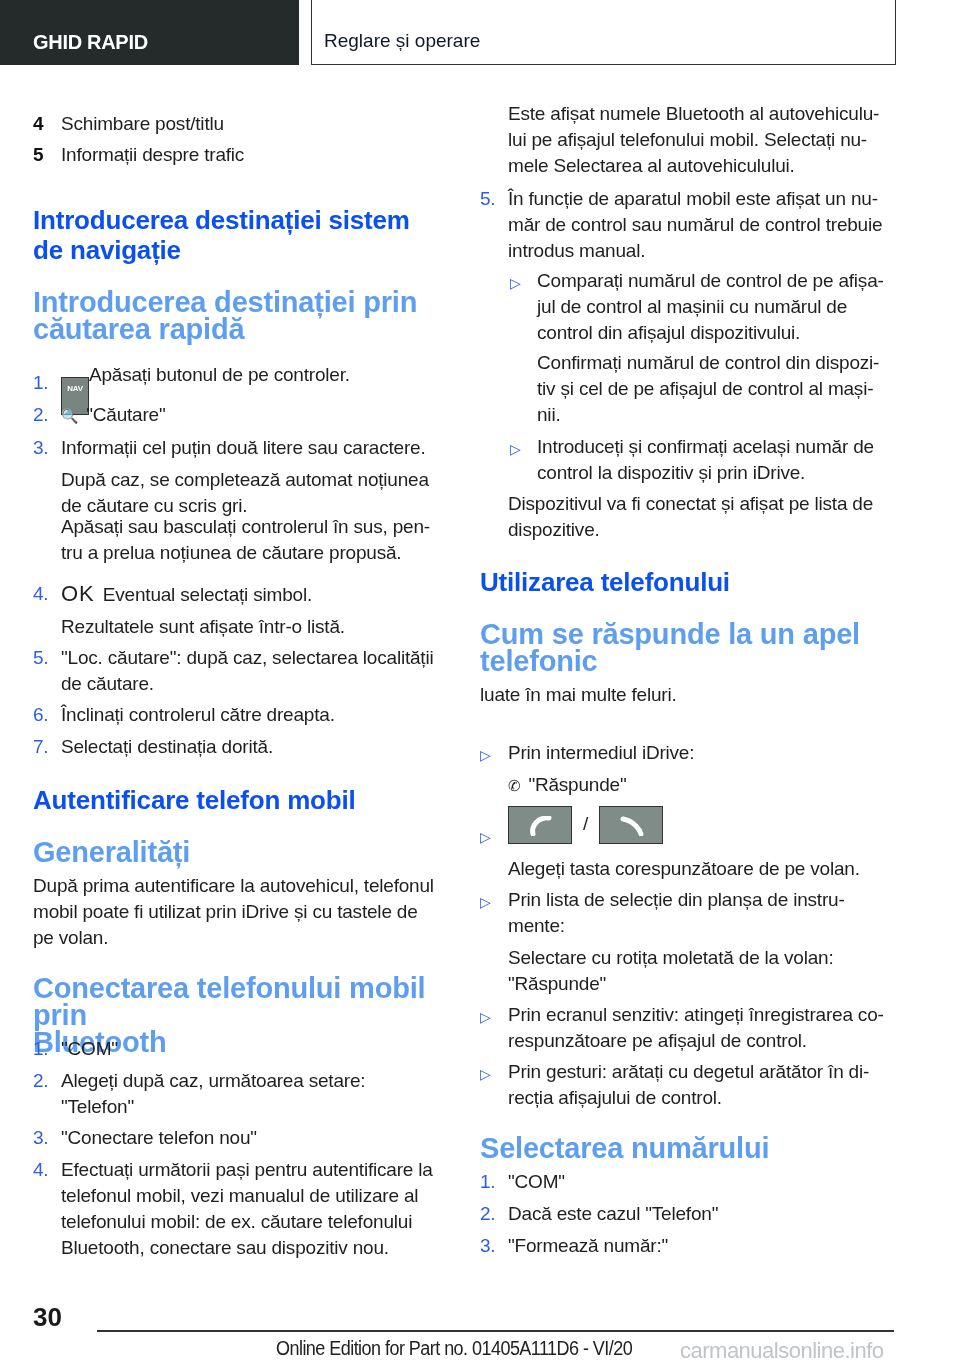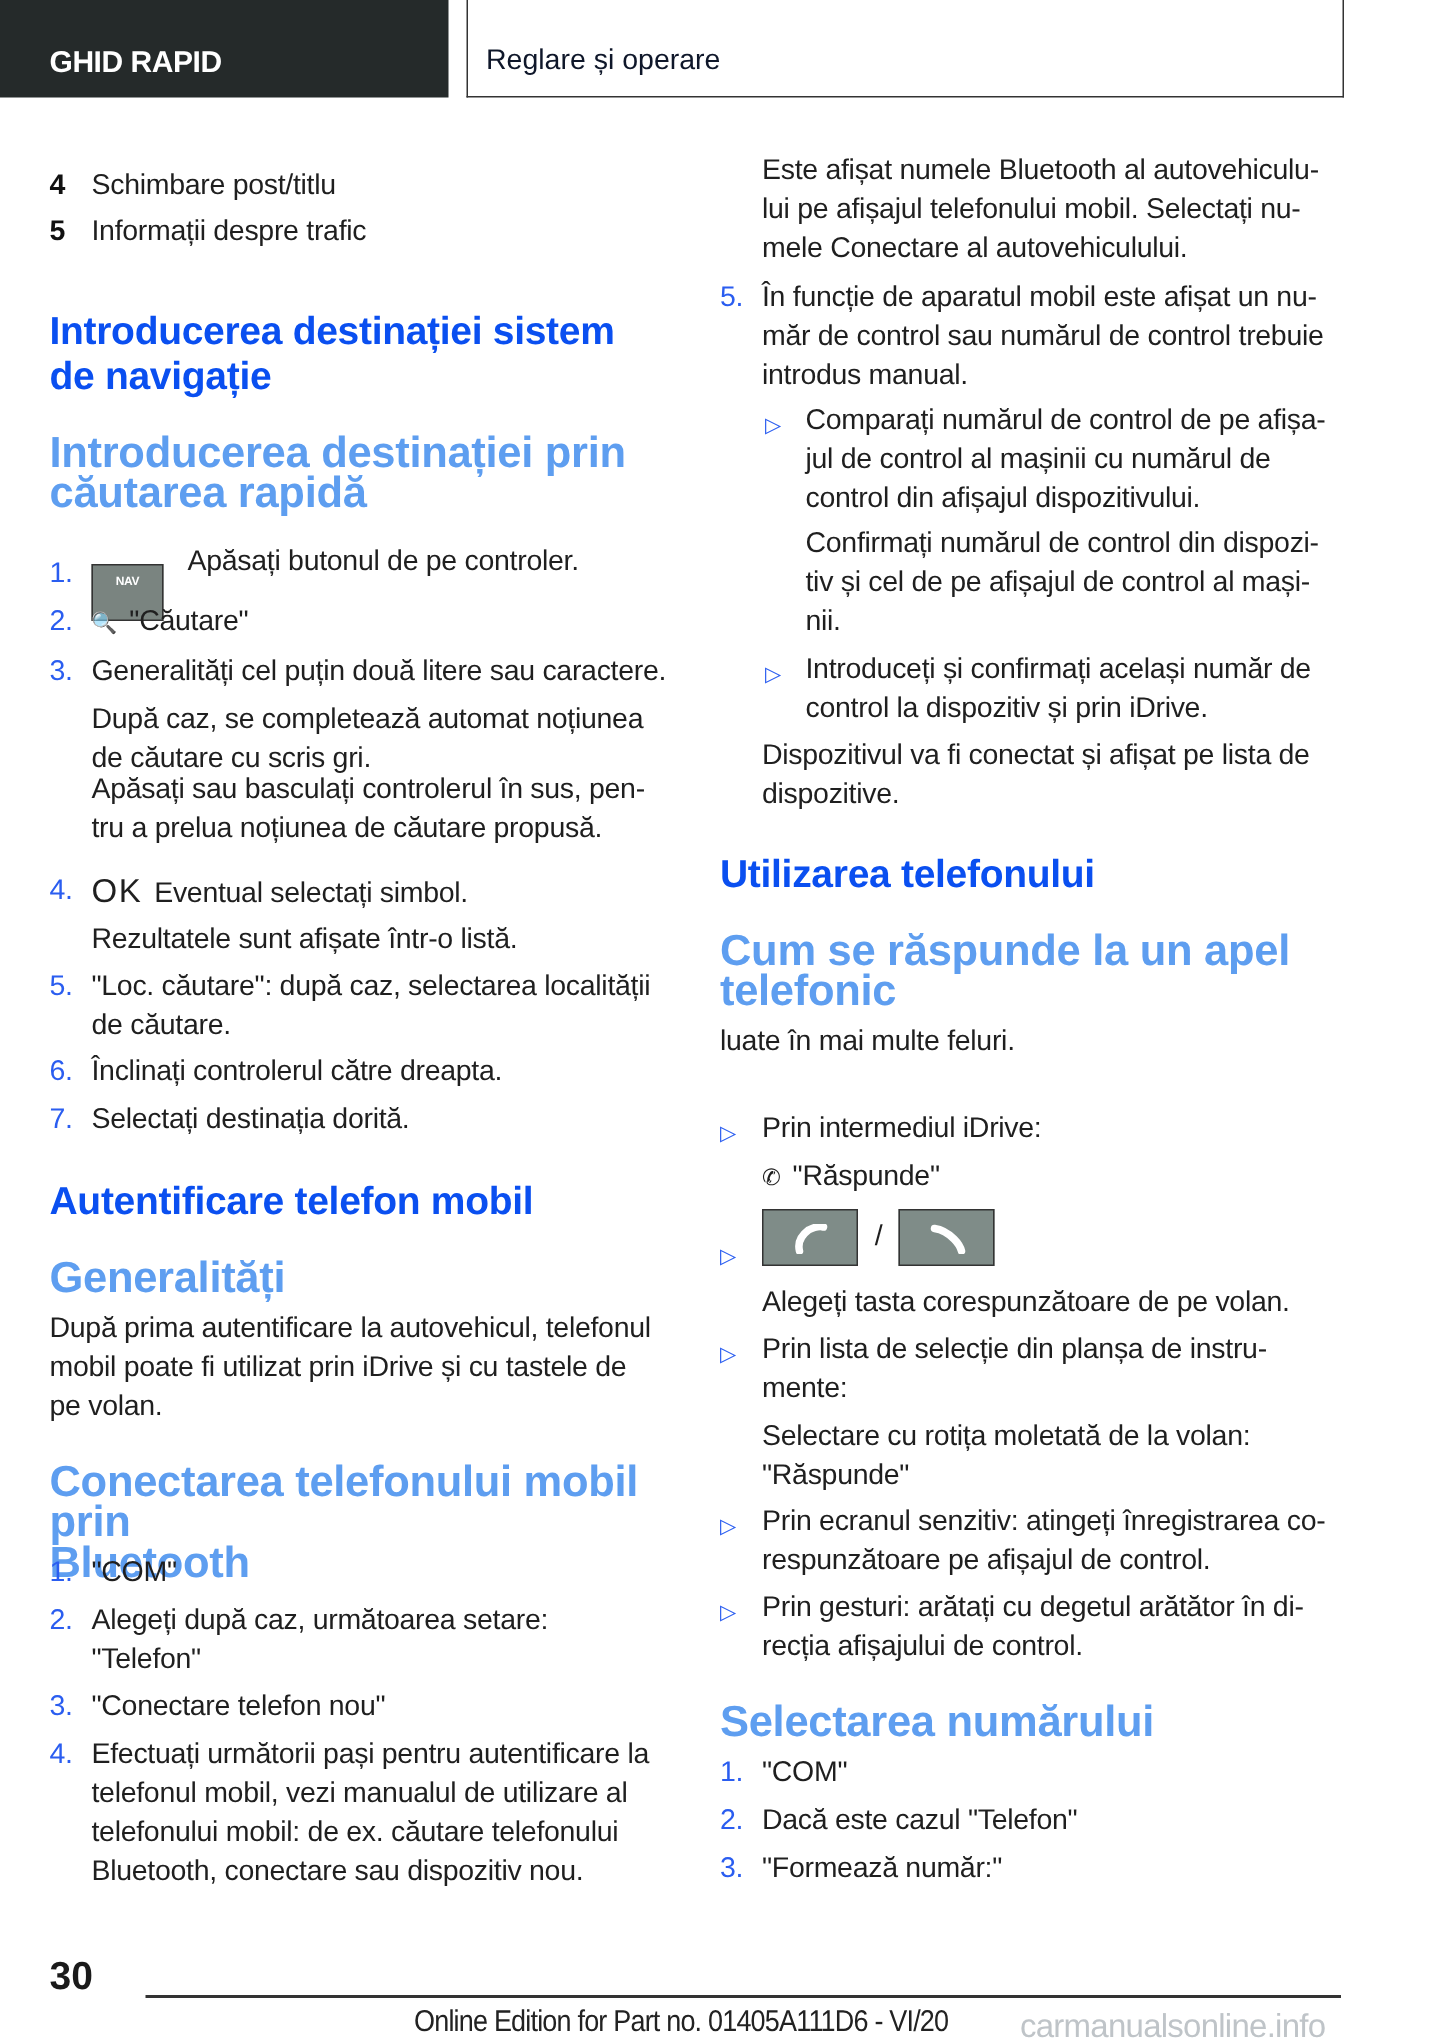--- a/index.html
+++ b/index.html
@@ -14,21 +14,21 @@
   .col-right { left: 480px; }
   .abs { position: absolute; left: 0; right: 0; }
   .t { font-size: 19px; line-height: 26px; color: #1f1f1f; letter-spacing: -0.2px; }
   .num { position: absolute; left: 0; color: #2a5df0; }
   .numb { position: absolute; left: 0; font-weight: bold; color: #111; }
   .ind { padding-left: 28px; }
   .ind2 { padding-left: 57px; }
   .h1 { font-size: 26px; font-weight: bold; color: #0a4ff0; line-height: 30px; letter-spacing: -0.2px; }
   .h2 { font-size: 29px; font-weight: bold; color: #5e9ef0; line-height: 27px; letter-spacing: -0.2px; }
   .tri { position: absolute; color: #2a5df0; font-size: 14px; }
-  .navbtn { display: inline-block; width: 48px; height: 38px; background: #7a8480; border: 1px solid #333; vertical-align: -10px; margin-right: 16px; color: #fff; font-size: 8px; font-weight: bold; text-align: center; line-height: 22px; }
+  .navbtn { display: inline-block; width: 28px; height: 38px; background: #7a8480; border: 1px solid #333; vertical-align: -10px; margin-right: 0; color: #fff; font-size: 8px; font-weight: bold; text-align: center; line-height: 22px; }
   .phbtn { display: inline-block; width: 64px; height: 38px; background: #7f8c88; border: 1.5px solid #333; vertical-align: middle; position: relative; }
   .phbtn svg { position: absolute; left: 20px; top: 9px; }
   .footer-num { position: absolute; left: 33px; top: 1302px; font-size: 26px; font-weight: bold; }
   .footer-line { position: absolute; left: 97px; top: 1330px; width: 797px; height: 2px; background: #333; }
   .footer-txt { position: absolute; left: 276px; top: 1337px; font-size: 20px; color: #222; letter-spacing: -0.6px; transform: scaleX(0.9); transform-origin: left; }
   .wm { position: absolute; left: 680px; top: 1338px; font-size: 22px; color: #bfc4c8; letter-spacing: -0.5px; }
 </style>
 </head>
 <body>
 
@@ -47,21 +47,21 @@
       <div>Introducerea destinației sistem</div>
       <div>de navigație</div>
     </div>
   <div class="abs h2" style="top:289px">
       <div>Introducerea destinației prin</div>
       <div>căutarea rapidă</div>
     </div>
 
   <div class="abs t ind" style="top:362px"><span class="num" style="top:8px">1.</span><span class="navbtn">NAV</span><span>Apăsați butonul de pe controler.</span></div>
   <div class="abs t ind" style="top:402px"><span class="num">2.</span><span style="font-size:14px;margin-right:8px">🔍</span><span>"Căutare"</span></div>
-  <div class="abs t ind" style="top:435px"><span class="num">3.</span><span>Generalități cel puțin două litere sau caractere.</span></div>
+  <div class="abs t ind" style="top:435px"><span class="num">3.</span><span>Informații cel puțin două litere sau caractere.</span></div>
   <div class="abs t ind" style="top:467px">
       <div>După caz, se completează automat noțiunea</div>
       <div>de căutare cu scris gri.</div>
     </div>
   <div class="abs t ind" style="top:514px">
       <div>Apăsați sau basculați controlerul în sus, pen-</div>
       <div>tru a prelua noțiunea de căutare propusă.</div>
     </div>
   <div class="abs t ind" style="top:581px"><span class="num">4.</span><span style="font-size:22px;margin-right:8px;letter-spacing:1px">OK</span><span>Eventual selectați simbol.</span></div>
   <div class="abs t ind" style="top:614px"><span>Rezultatele sunt afișate într-o listă.</span></div>
@@ -98,21 +98,21 @@
       <div>telefonul mobil, vezi manualul de utilizare al</div>
       <div>telefonului mobil: de ex. căutare telefonului</div>
       <div>Bluetooth, conectare sau dispozitiv nou.</div>
     </div>
 </div>
 
 <div class="col col-right" style="width:420px">
   <div class="abs t ind" style="top:101px">
       <div>Este afișat numele Bluetooth al autovehiculu-</div>
       <div>lui pe afișajul telefonului mobil. Selectați nu-</div>
-      <div>mele Conectare al autovehiculului.</div>
+      <div>mele Selectarea al autovehiculului.</div>
     </div>
   <div class="abs t ind" style="top:186px">
       <span class="num">5.</span>
       <div>În funcție de aparatul mobil este afișat un nu-</div>
       <div>măr de control sau numărul de control trebuie</div>
       <div>introdus manual.</div>
     </div>
   <div class="abs t ind2" style="top:268px">
       <span class="tri" style="left:30px;top:2px">▷</span>
       <div>Comparați numărul de control de pe afișa-</div>

